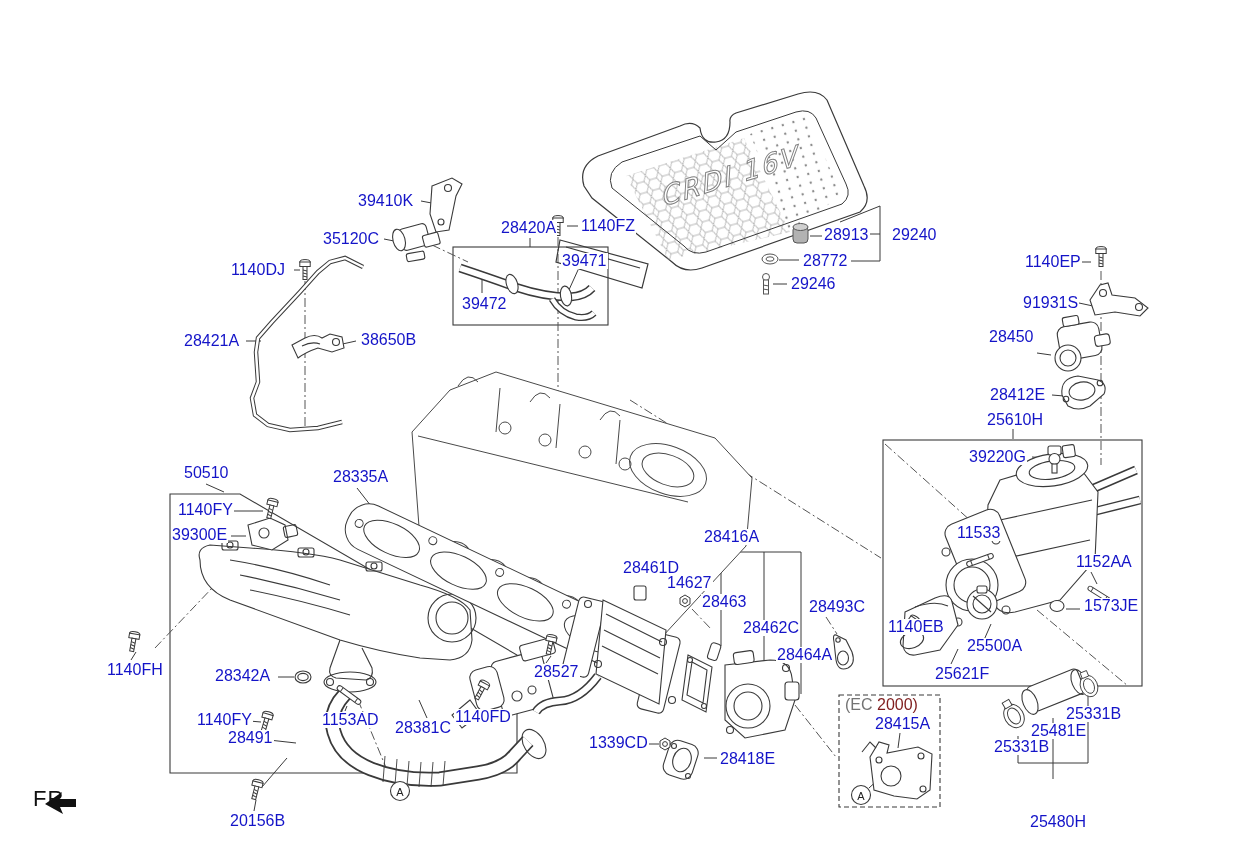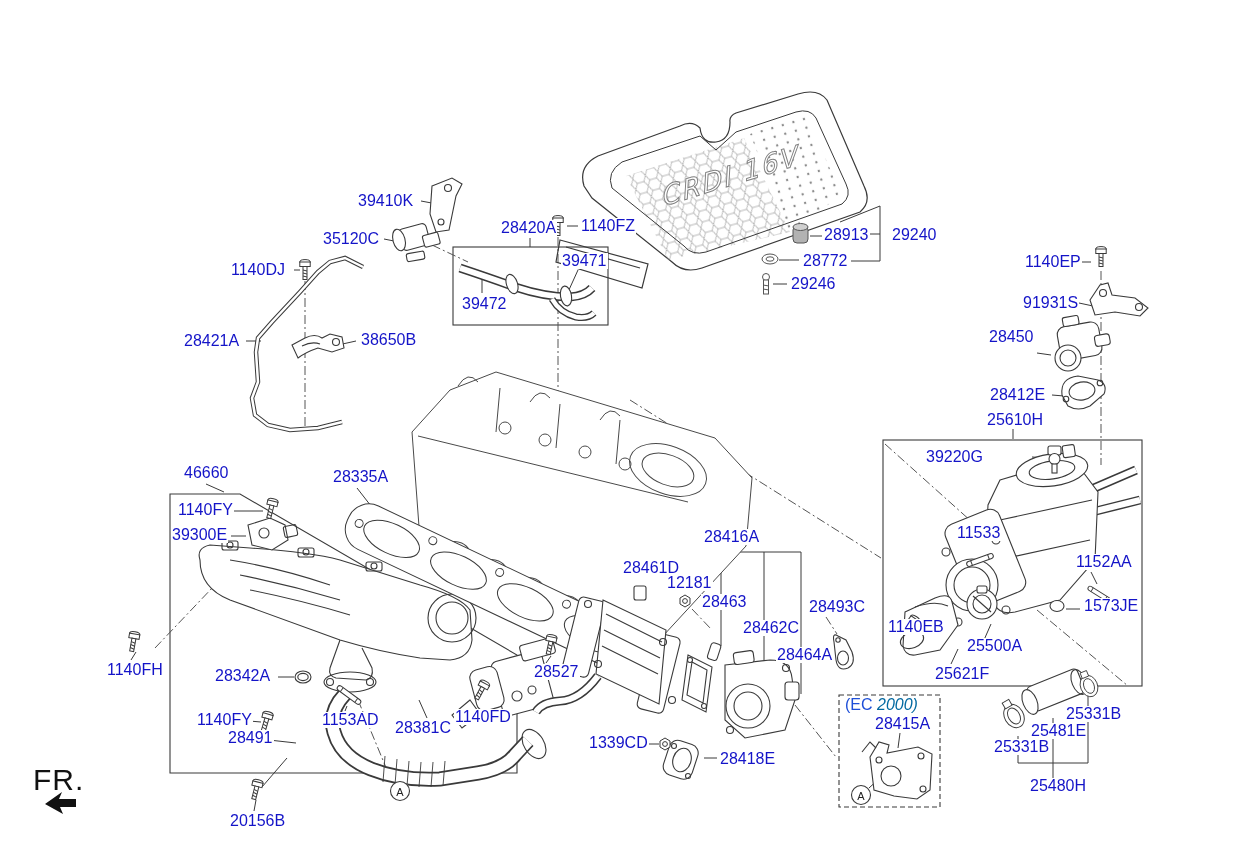--- a/index.html
+++ b/index.html
@@ -1,23 +1,23 @@
 <!DOCTYPE html>
 <html><head>
 <meta charset="utf-8">
 <style>
   html,body{margin:0;padding:0;background:#fff;}
   #stage{position:relative;width:1240px;height:848px;background:#fff;overflow:hidden;
          font-family:"Liberation Sans",sans-serif;}
   #art{position:absolute;left:0;top:0;}
   .lbl{position:absolute;white-space:nowrap;color:#1414c8;font-size:16px;line-height:16px;
        background:#fff;padding:0 1px;letter-spacing:0px;text-align:center;}
-  .lbl-black{color:#1d4ed8;}
-  .lbl-mag{color:#0369a1;font-style:italic;}
-  .fr{position:absolute;left:33px;top:769px;color:#111;font-size:30px;line-height:22px;
+  .lbl-black{color:#737373;}
+  .lbl-mag{color:#7f1d1d;}
+  .fr{position:absolute;left:33px;top:788px;color:#111;font-size:22px;line-height:22px;
       letter-spacing:1px;background:transparent;}
 </style>
 </head>
 <body>
 
 <div id="stage">
 
 <svg id="art" width="1240" height="848" viewBox="0 0 1240 848">
   <defs>
     <pattern id="hex" width="13" height="11" patternUnits="userSpaceOnUse" patternTransform="rotate(-16)">
@@ -438,50 +438,50 @@
 <div class="lbl" style="left:461px;top:296px">39472</div>
 <div class="lbl" style="left:823px;top:227px">28913</div>
 <div class="lbl" style="left:891px;top:227px">29240</div>
 <div class="lbl" style="left:802px;top:253px">28772</div>
 <div class="lbl" style="left:790px;top:276px">29246</div>
 <div class="lbl" style="left:1024px;top:254px">1140EP</div>
 <div class="lbl" style="left:1022px;top:295px">91931S</div>
 <div class="lbl" style="left:988px;top:329px">28450</div>
 <div class="lbl" style="left:989px;top:387px">28412E</div>
 <div class="lbl" style="left:986px;top:412px">25610H</div>
-<div class="lbl" style="left:925px;top:449px">39220G</div>
+<div class="lbl" style="left:968px;top:449px">39220G</div>
 <div class="lbl" style="left:956px;top:525px">11533</div>
 <div class="lbl" style="left:1075px;top:554px">1152AA</div>
 <div class="lbl" style="left:1083px;top:598px">1573JE</div>
 <div class="lbl" style="left:887px;top:619px">1140EB</div>
 <div class="lbl" style="left:966px;top:638px">25500A</div>
 <div class="lbl" style="left:934px;top:666px">25621F</div>
 <div class="lbl" style="left:808px;top:599px">28493C</div>
-<div class="lbl" style="left:183px;top:465px">46660</div>
+<div class="lbl" style="left:183px;top:465px">50510</div>
 <div class="lbl" style="left:332px;top:469px">28335A</div>
 <div class="lbl" style="left:177px;top:502px">1140FY</div>
 <div class="lbl" style="left:171px;top:527px">39300E</div>
 <div class="lbl" style="left:703px;top:529px">28416A</div>
 <div class="lbl" style="left:622px;top:560px">28461D</div>
-<div class="lbl" style="left:666px;top:575px">12181</div>
+<div class="lbl" style="left:666px;top:575px">14627</div>
 <div class="lbl" style="left:701px;top:594px">28463</div>
 <div class="lbl" style="left:742px;top:620px">28462C</div>
 <div class="lbl" style="left:776px;top:647px">28464A</div>
 <div class="lbl" style="left:533px;top:664px">28527</div>
 <div class="lbl" style="left:106px;top:662px">1140FH</div>
 <div class="lbl" style="left:214px;top:668px">28342A</div>
 <div class="lbl" style="left:196px;top:712px">1140FY</div>
 <div class="lbl" style="left:321px;top:712px">1153AD</div>
 <div class="lbl" style="left:394px;top:720px">28381C</div>
 <div class="lbl" style="left:454px;top:709px">1140FD</div>
 <div class="lbl" style="left:227px;top:730px">28491</div>
 <div class="lbl" style="left:588px;top:735px">1339CD</div>
 <div class="lbl" style="left:719px;top:751px">28418E</div>
 <div class="lbl" style="left:844px;top:697px"><span class="lbl-black">(EC</span>&nbsp;<span class="lbl-mag">2000)</span></div>
 <div class="lbl" style="left:874px;top:716px">28415A</div>
 <div class="lbl" style="left:1065px;top:706px">25331B</div>
 <div class="lbl" style="left:1030px;top:723px">25481E</div>
 <div class="lbl" style="left:993px;top:739px">25331B</div>
-<div class="lbl" style="left:1029px;top:778px">25480H</div>
+<div class="lbl" style="left:1029px;top:814px">25480H</div>
 <div class="lbl" style="left:229px;top:813px">20156B</div>
 <div class="fr">FR.</div>
 
 </div>
 
 </body></html>

